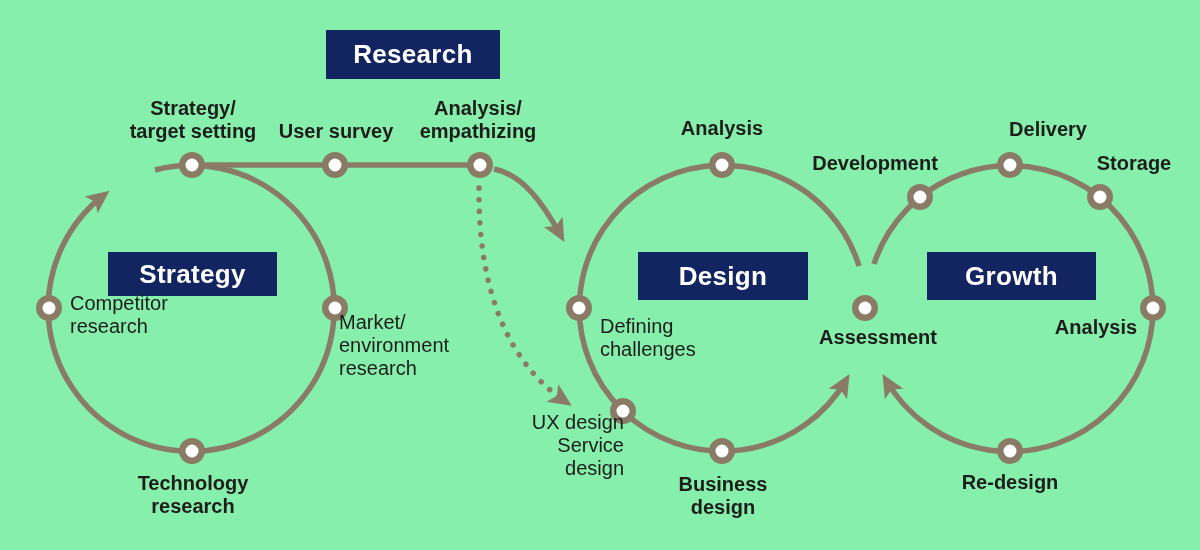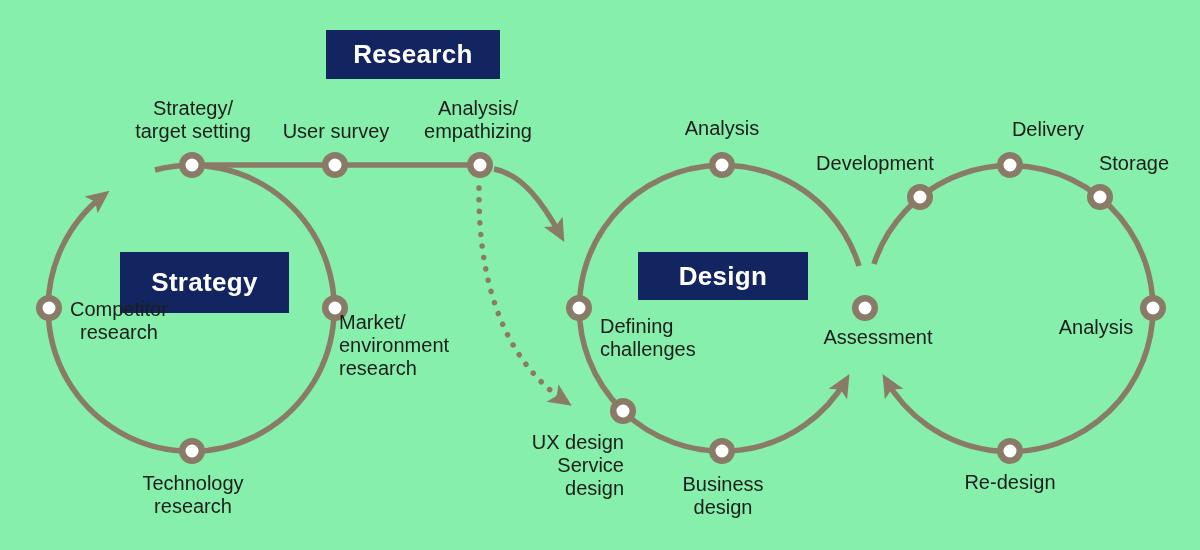--- a/index.html
+++ b/index.html
@@ -10,21 +10,21 @@
   .stage svg { position:absolute; left:0; top:0; }
   .titlebox {
     position:absolute; background:#132560; color:#ffffff;
     display:flex; align-items:center; justify-content:center;
     font-size:26px; font-weight:bold; letter-spacing:0.3px;
   }
   .lbl {
     position:absolute; font-size:20px; line-height:23px; color:#1d1d1b;
     white-space:pre-line;
   }
-  .lbl.center { transform:translateX(-50%); text-align:center; }
+  .lbl.center { transform:translateX(-50%); text-align:center;font-weight:bold; }
   .lbl.right  { text-align:right; }
 </style>
 </head>
 <body>
 
 <div class="stage">
 
   <svg width="1200" height="550" viewBox="0 0 1200 550">
     <defs>
       <marker id="arrow" viewBox="0 0 10 10" refX="7" refY="5" markerWidth="4.6" markerHeight="4.2" orient="auto-start-reverse">
@@ -61,41 +61,42 @@
 
       <circle cx="920" cy="197" r="9.75"></circle>
       <circle cx="1010" cy="165" r="9.75"></circle>
       <circle cx="1100" cy="197" r="9.75"></circle>
       <circle cx="1153" cy="308" r="9.75"></circle>
       <circle cx="1010" cy="451" r="9.75"></circle>
     </g>
   </svg>
 
   <div class="titlebox" style="left:326px; top:30px;  width:174px; height:49px;">Research</div>
-  <div class="titlebox" style="left:120px; top:252px; width:169px; height:61px;">Strategy</div>
+  <div class="titlebox" style="left:108px; top:252px; width:169px; height:44px;">Strategy</div>
   <div class="titlebox" style="left:638px; top:252px; width:170px; height:48px;">Design</div>
+  <div class="titlebox" style="left:927px; top:252px; width:169px; height:48px;">Growth</div>
 
   <div class="lbl center" style="left:193px; top:97px;">Strategy/
 target setting</div>
   <div class="lbl center" style="left:336px; top:120px;">User survey</div>
   <div class="lbl center" style="left:478px; top:97px;">Analysis/
 empathizing</div>
 
-  <div class="lbl" style="left:70px; top:298px;text-align:center;">Competitor
+  <div class="lbl" style="left:70px; top:292px;">Competitor
 research</div>
   <div class="lbl" style="left:339px; top:311px;">Market/
 environment
 research</div>
   <div class="lbl center" style="left:193px; top:472px;">Technology
 research</div>
 
   <div class="lbl center" style="left:722px; top:117px;">Analysis</div>
   <div class="lbl" style="left:600px; top:315px;">Defining
 challenges</div>
-  <div class="lbl right" style="right:576px; top:431px;">UX design
+  <div class="lbl right" style="right:576px; top:411px;">UX design
 Service
 design</div>
   <div class="lbl center" style="left:723px; top:473px;">Business
 design</div>
   <div class="lbl center" style="left:878px; top:326px;">Assessment</div>
 
   <div class="lbl center" style="left:875px; top:152px;">Development</div>
   <div class="lbl center" style="left:1048px; top:118px;">Delivery</div>
   <div class="lbl center" style="left:1134px; top:152px;">Storage</div>
   <div class="lbl center" style="left:1096px; top:316px;">Analysis</div>

